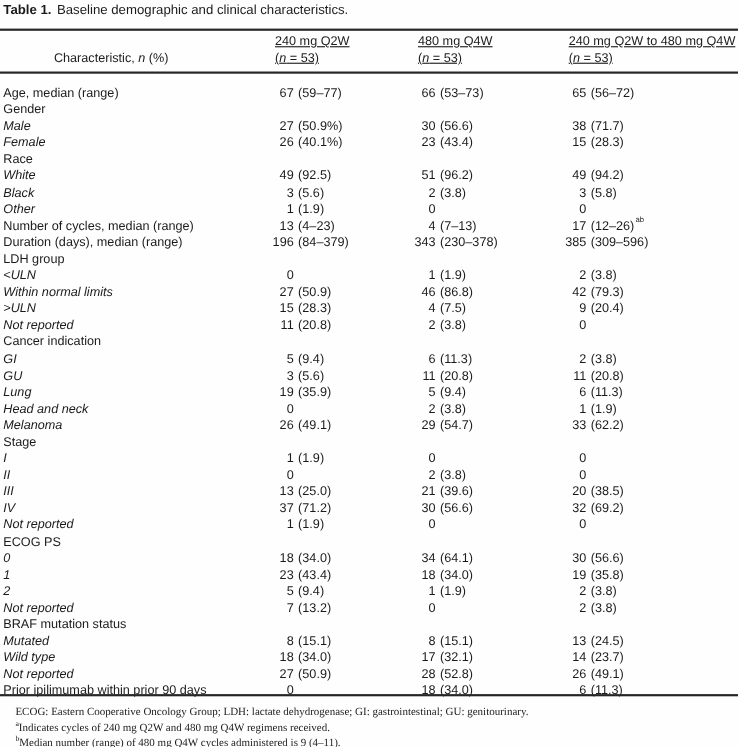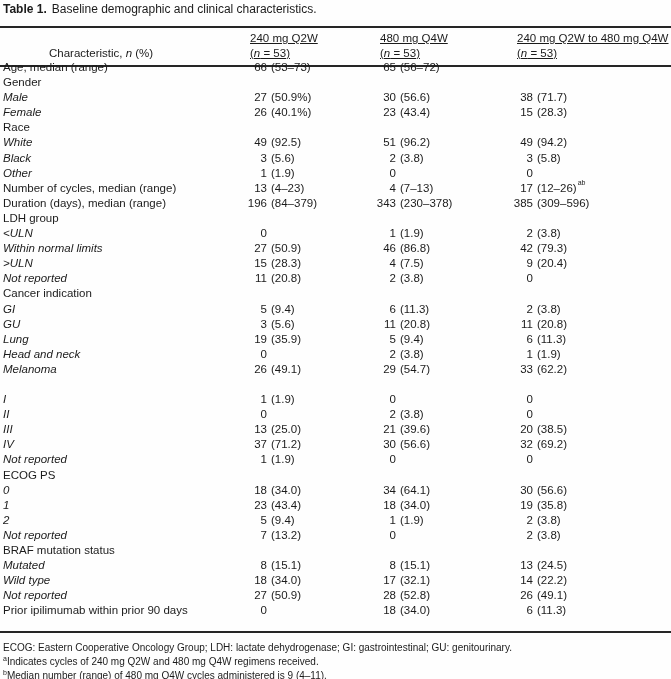--- a/index.html
+++ b/index.html
@@ -23,37 +23,37 @@
     position:absolute;left:0;top:31px;width:671px;
     display:grid;grid-template-columns:229px 129px 137px 176px;
     line-height:15px;
   }
   .hcol1{grid-column:1;align-self:end;padding-left:3px;white-space:nowrap;margin-left:46px;}
   .hgroup{white-space:nowrap;text-decoration:underline;}
   .hgroup.g1{padding-left:21px;}
   .hgroup.g2{padding-left:22px;}
   .hgroup.g3{padding-left:22px;}
 
-  .tbody{position:absolute;left:0;top:60px;width:671px;}
+  .tbody{position:absolute;left:0;top:78px;width:671px;}
   .trow{
     display:grid;grid-template-columns:229px 129px 137px 176px;
     height:15.1px;line-height:15.1px;
   }
   .tlabel{padding-left:3px;white-space:nowrap;}
   .it{font-style:italic;}
   .tcell{display:flex;white-space:nowrap;}
   .vnum{flex:none;width:38px;text-align:right;}
   .vrest{margin-left:4px;}
   .vsup{font-size:7px;line-height:1;position:relative;top:-2px;margin-left:1px;}
 
   .footnotes{
     position:absolute;left:0;top:641px;width:671px;
     font-size:10px;line-height:13.5px;
   }
-  .fline{padding-left:3px;white-space:nowrap;}
+  .fline{padding-left:14px;white-space:nowrap;font-family:Liberation Serif, serif;}
   .fsup{font-size:7px;vertical-align:super;line-height:1;}
 </style>
 </head>
 <body>
 
 <div class="page">
 
   <div class="title">
     <span class="bold">Table 1.</span><span>Baseline demographic and clinical characteristics.</span>
   </div>
@@ -75,20 +75,24 @@
       <div><span>(</span><i>n</i><span> = 53)</span></div>
     </div>
   </div>
 
   <div class="rule rule2"></div>
 
   <div class="tbody">
       <div class="trow">
         <div class="tlabel">Age, median (range)</div>
         <div class="tcell">
+          <span class="vnum">67</span>
+          <span class="vrest">(59–77)</span>
+        </div>
+        <div class="tcell">
           <span class="vnum">66</span>
           <span class="vrest">(53–73)</span>
         </div>
         <div class="tcell">
           <span class="vnum">65</span>
           <span class="vrest">(56–72)</span>
         </div>
       </div>
       <div class="trow">
         <div class="tlabel">Gender</div>
@@ -344,20 +348,21 @@
         <div class="tcell">
           <span class="vnum">29</span>
           <span class="vrest">(54.7)</span>
         </div>
         <div class="tcell">
           <span class="vnum">33</span>
           <span class="vrest">(62.2)</span>
         </div>
       </div>
       <div class="trow">
+        <div class="tlabel">Stage</div>
         <div class="tcell"></div>
         <div class="tcell"></div>
         <div class="tcell"></div>
       </div>
       <div class="trow">
         <div class="tlabel it">I</div>
         <div class="tcell">
           <span class="vnum">1</span>
           <span class="vrest">(1.9)</span>
         </div>
@@ -515,21 +520,21 @@
         <div class="tcell">
           <span class="vnum">18</span>
           <span class="vrest">(34.0)</span>
         </div>
         <div class="tcell">
           <span class="vnum">17</span>
           <span class="vrest">(32.1)</span>
         </div>
         <div class="tcell">
           <span class="vnum">14</span>
-          <span class="vrest">(22.2)</span>
+          <span class="vrest">(23.7)</span>
         </div>
       </div>
       <div class="trow">
         <div class="tlabel it">Not reported</div>
         <div class="tcell">
           <span class="vnum">27</span>
           <span class="vrest">(50.9)</span>
         </div>
         <div class="tcell">
           <span class="vnum">28</span>

